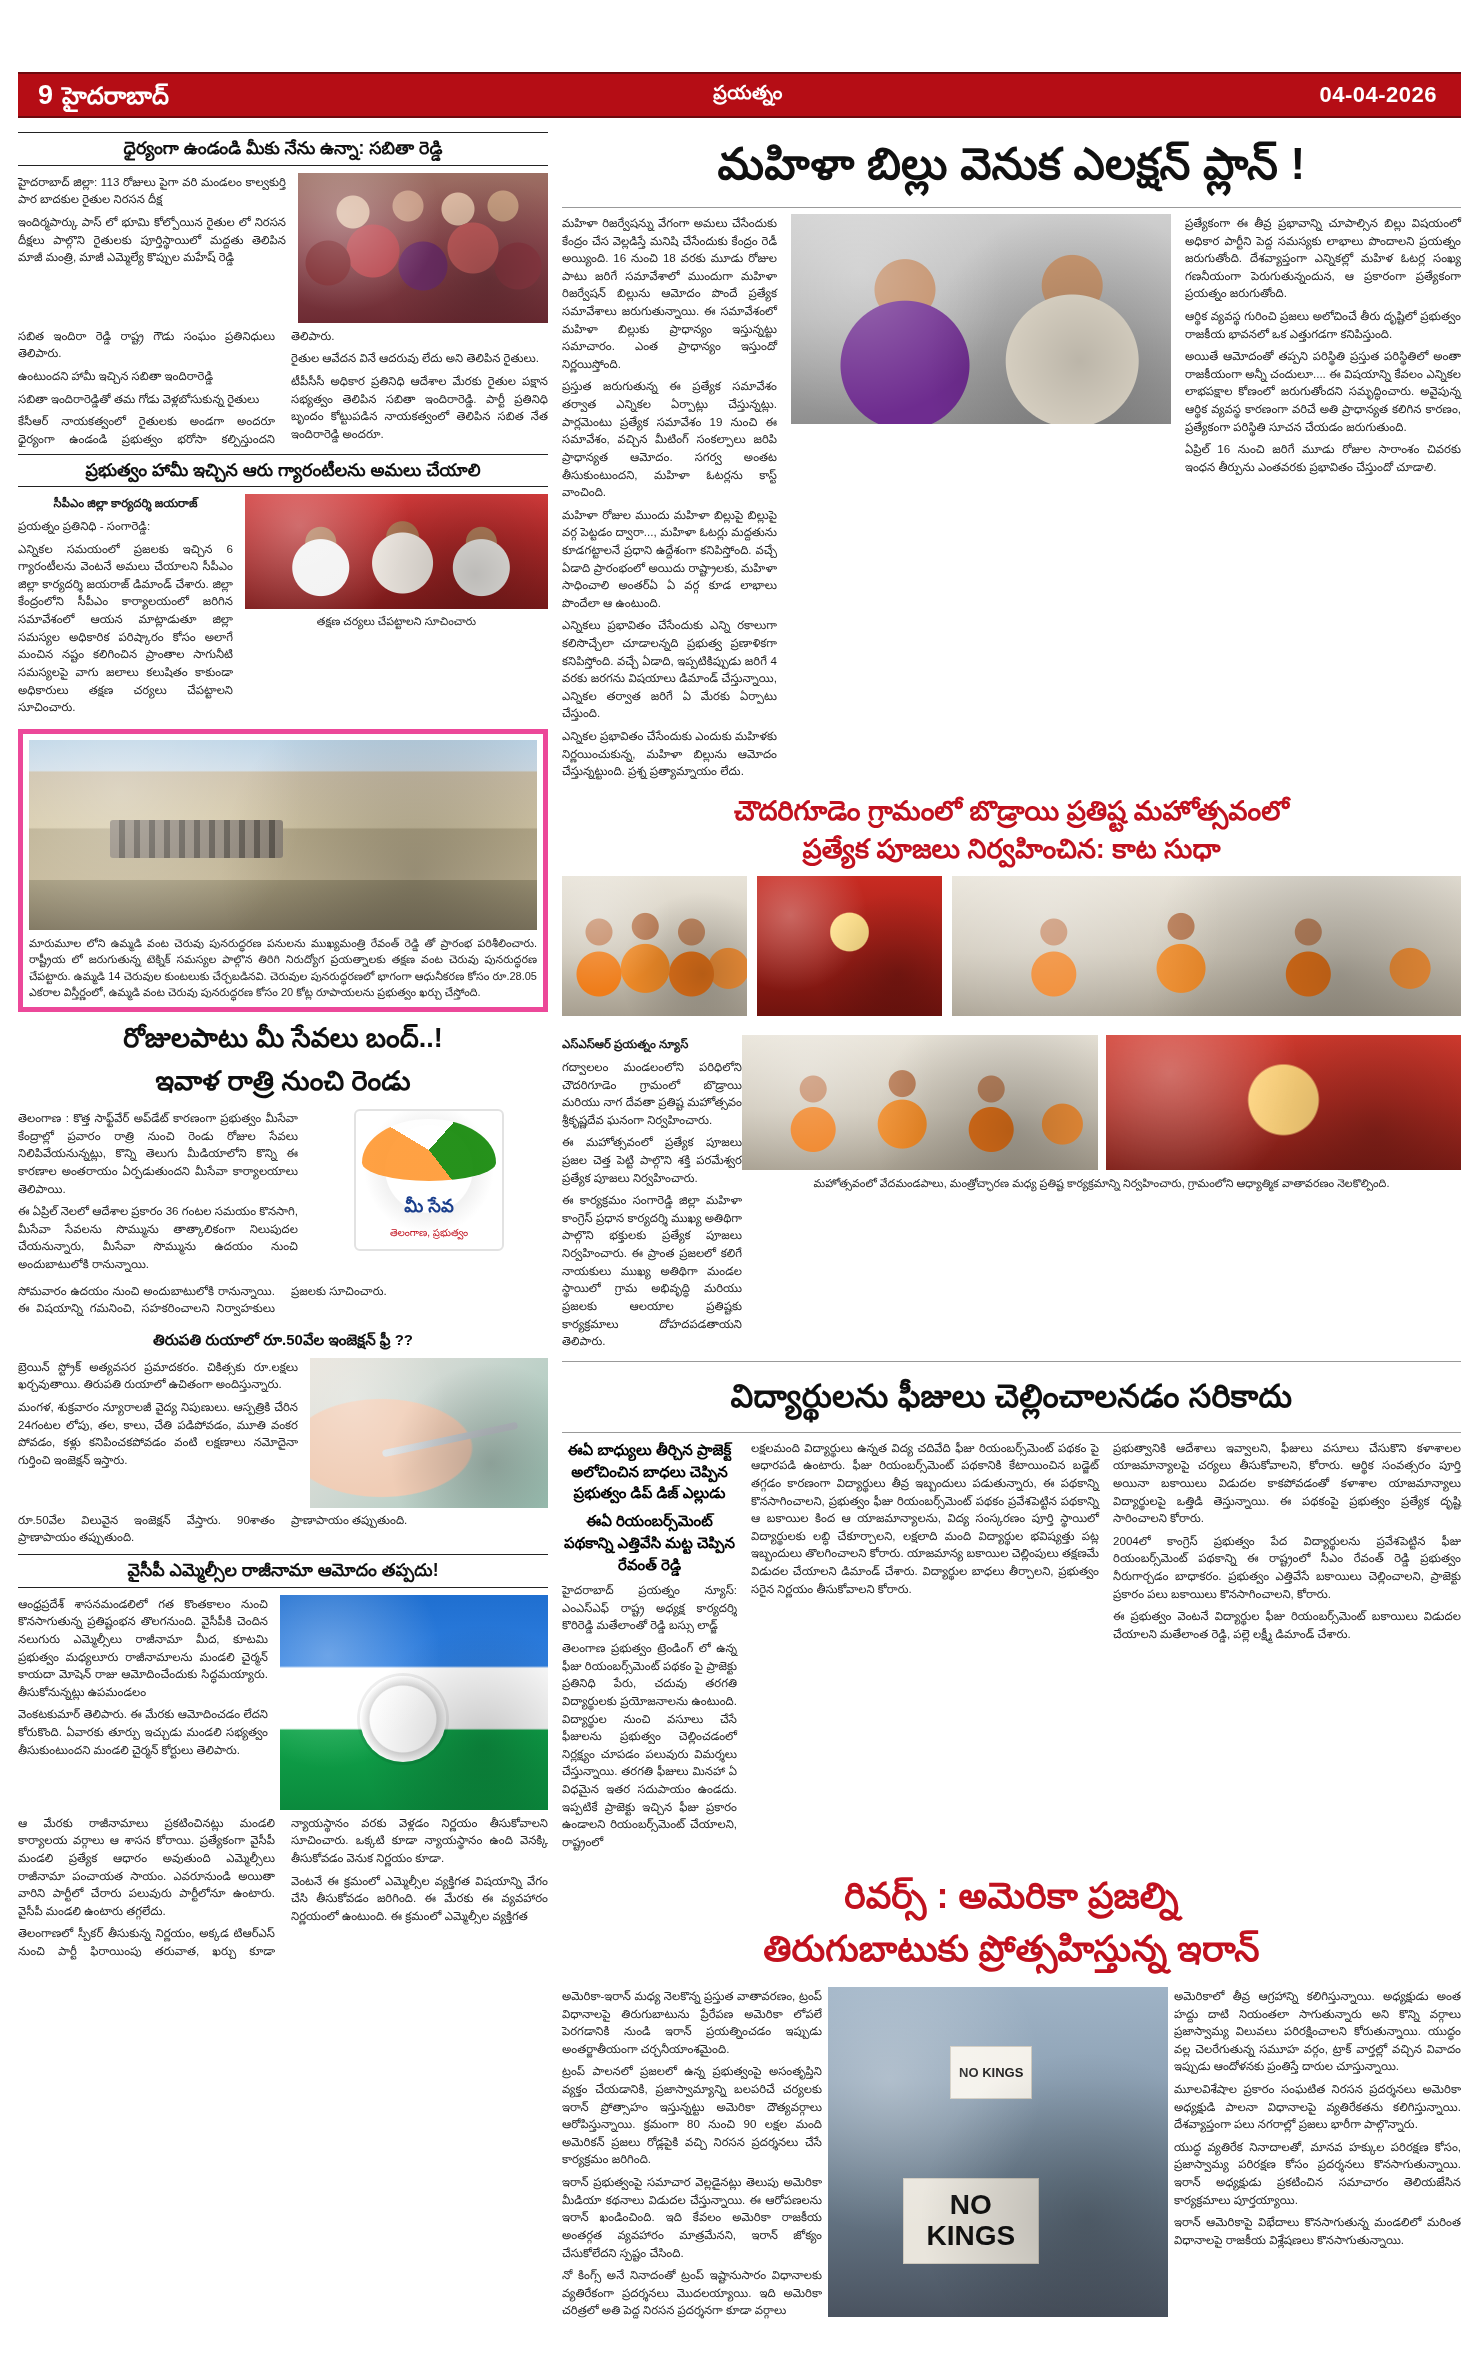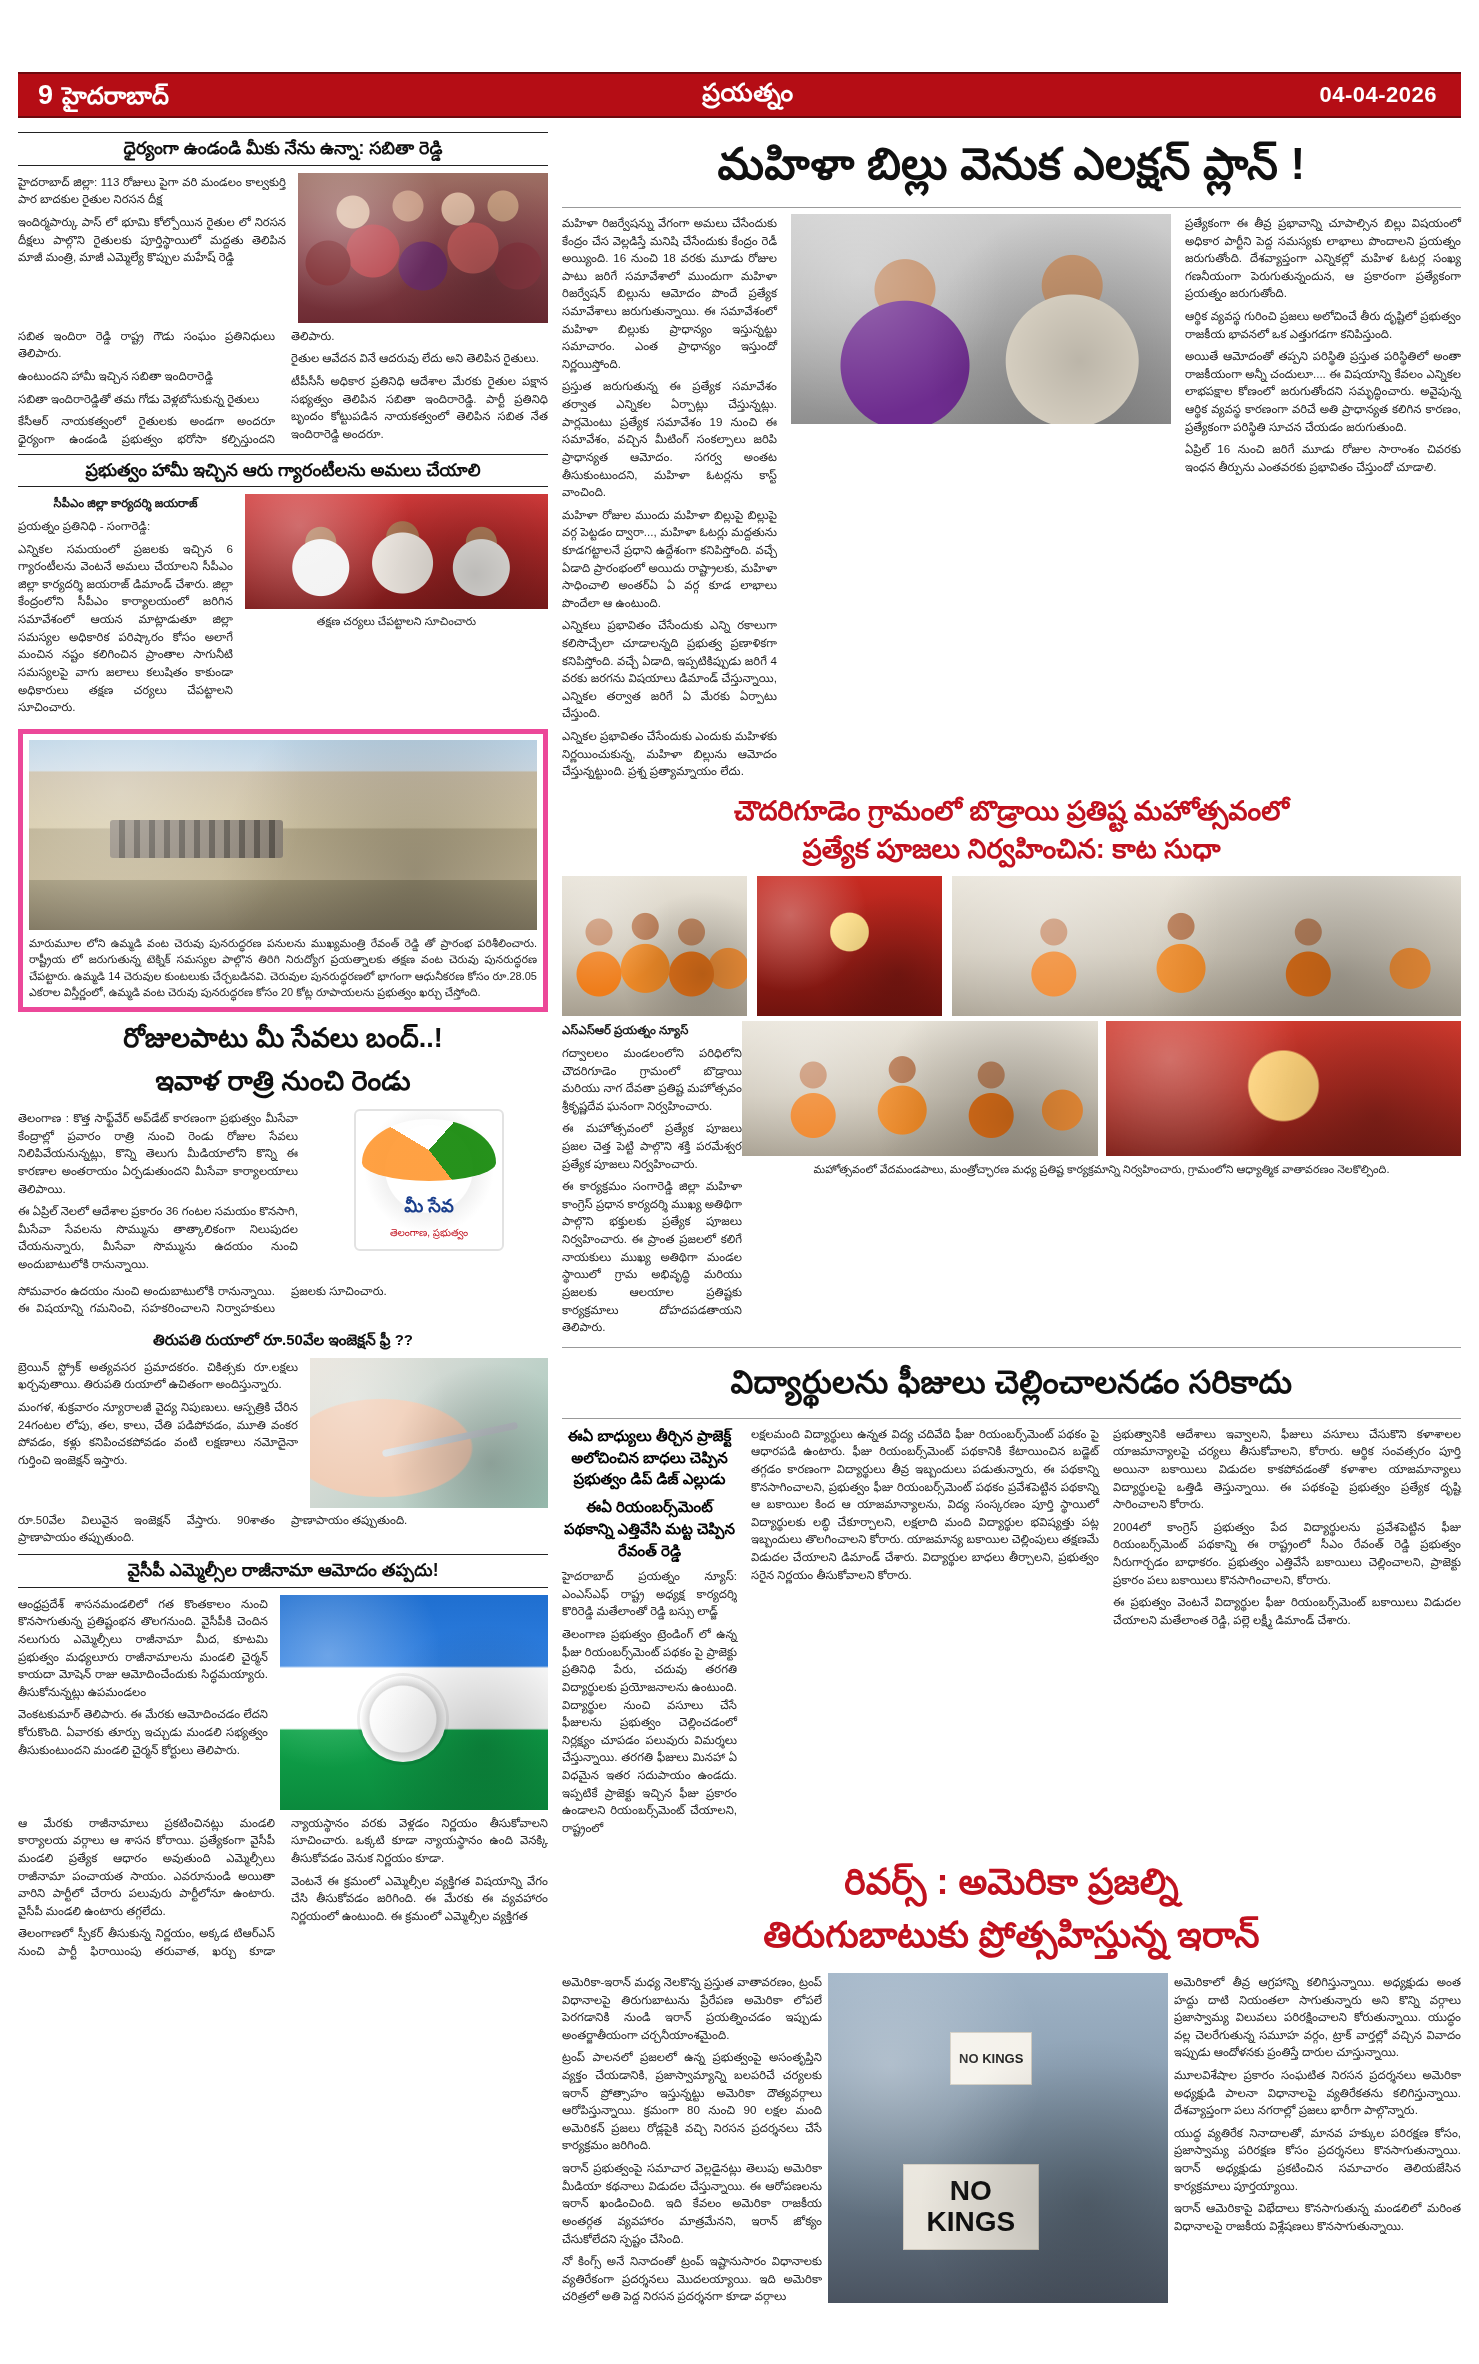--- a/index.html
+++ b/index.html
@@ -20,21 +20,21 @@
     background:#b50d15;
     display:flex; align-items:center;
     border-top:2px solid #6d0a0f;
     border-bottom:2px solid #6d0a0f;
   }
   .mast-left{ display:flex; align-items:baseline; gap:9px; padding-left:20px; min-width:300px;}
   .mast-page{ color:#fff; font-weight:bold; font-size:27px; line-height:1; }
   .mast-city{ color:#fff; font-weight:bold; font-size:24px; line-height:1; }
   .mast-title{
     position:absolute; left:17px; right:0; text-align:center;
-    color:#fff; font-weight:bold; font-size:25px; letter-spacing:.5px;
+    color:#fff; font-weight:bold; font-size:19px; letter-spacing:.5px;
   }
   .mast-date{
     margin-left:auto; padding-right:24px;
     color:#fff; font-weight:bold; font-size:22px; letter-spacing:.5px;
     position:relative; z-index:2;
   }
 
   
   .content{ display:flex; gap:14px; margin-top:10px; }
   .col-left{ width:530px; flex:0 0 530px; }
@@ -359,21 +359,21 @@
             <div class="ph ph-orange" style="height:140px"></div>
           </div>
           <div style="flex:0 0 185px">
             <div class="ph ph-shrine" style="height:140px"></div>
           </div>
           <div style="flex:1 1 auto">
             <div class="ph ph-orange" style="height:140px"></div>
           </div>
         </div>
 
-        <div style="display:flex; margin-top:5px;">
+        <div style="display:flex; margin-top:19px;">
           <div style="flex:0 0 180px">
             <p class="tx" style="font-weight:bold">ఎస్‌ఎస్‌ఆర్ ప్రయత్నం న్యూస్</p>
             <p class="tx">గద్వాలలం మండలంలోని పరిధిలోని చౌదరిగూడెం గ్రామంలో బొడ్రాయి మరియు నాగ దేవతా ప్రతిష్ట మహోత్సవం శ్రీకృష్ణదేవ ఘనంగా నిర్వహించారు.</p>
             <p class="tx">ఈ మహోత్సవంలో ప్రత్యేక పూజలు ప్రజల చెత్త పెట్టి పాల్గొని శక్తి పరమేశ్వర ప్రత్యేక పూజలు నిర్వహించారు.</p>
             <p class="tx">ఈ కార్యక్రమం సంగారెడ్డి జిల్లా మహిళా కాంగ్రెస్ ప్రధాన కార్యదర్శి ముఖ్య అతిథిగా పాల్గొని భక్తులకు ప్రత్యేక పూజలు నిర్వహించారు. ఈ ప్రాంత ప్రజలలో కలిగే నాయకులు ముఖ్య అతిథిగా మండల స్థాయిలో గ్రామ అభివృద్ధి మరియు ప్రజలకు ఆలయాల ప్రతిష్టకు కార్యక్రమాలు దోహదపడతాయని తెలిపారు.</p>
           </div>
           <div style="flex:1 1 auto">
             <div class="thumbrow">
               <div class="ph ph-orange" style="height:135px; flex:1 1 0"></div>
               <div class="ph ph-temple" style="height:135px; flex:1 1 0"></div>

